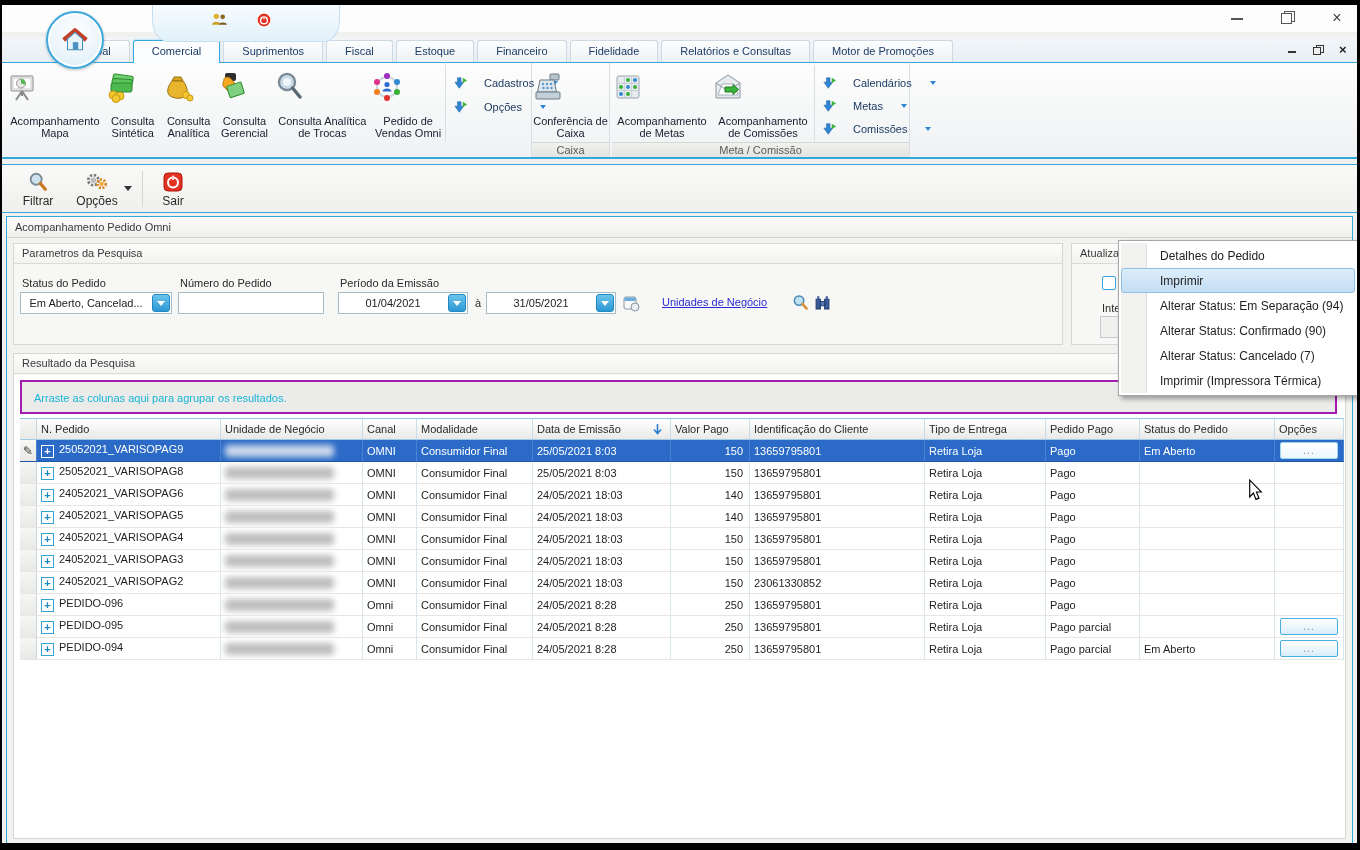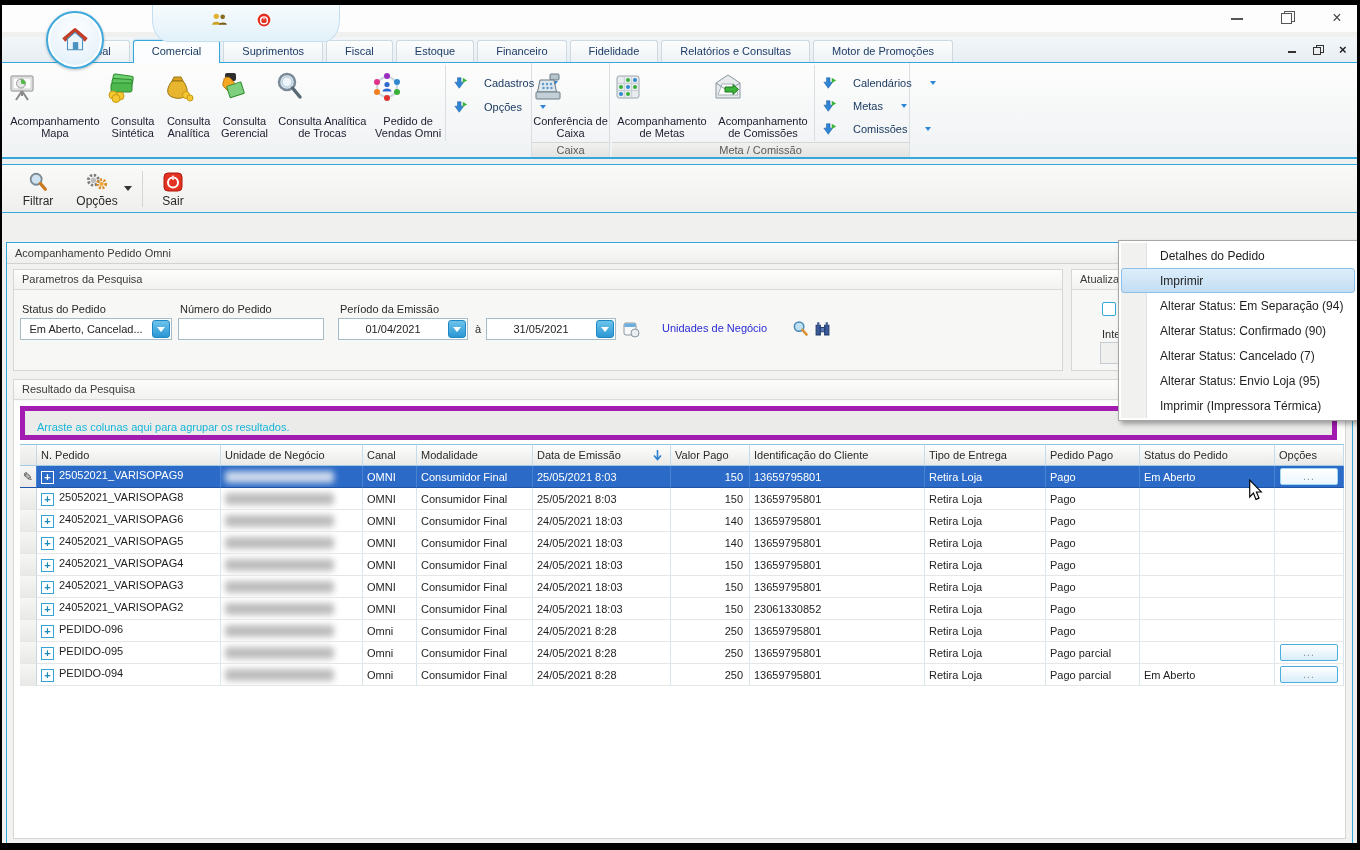--- a/index.html
+++ b/index.html
@@ -55,21 +55,21 @@
   
   .toolbar { position:absolute; left:0; right:0; top:159px; height:49px; background:linear-gradient(#fafaf9,#efefed);
     border:1px solid #35a7db; border-left:none; border-right:none; display:flex; align-items:center; padding-left:8px; }
   .tool-btn { display:flex; flex-direction:column; align-items:center; width:56px; cursor:default; }
   .tool-btn .icon { height:24px; display:flex; align-items:center; justify-content:center; }
   .tool-btn .lbl { color:#2a2a2a; font-size:12px; }
   .tool-sep { width:1px; height:36px; background:#d5d5d3; margin:0 8px; }
   .tool-caret { width:0; height:0; border-left:4px solid transparent; border-right:4px solid transparent; border-top:5px solid #333; margin:0 2px 0 -4px; align-self:center; }
 
   
-  .main { position:absolute; left:4px; right:4px; top:211px; bottom:0; background:#f2f2f0; border:1px solid #35a7db; border-bottom:none;margin-top:26px; }
+  .main { position:absolute; left:4px; right:4px; top:211px; bottom:0; background:#f2f2f0; border:1px solid #35a7db; border-bottom:none; }
   .page-title { height:21px; line-height:20px; padding-left:8px; color:#3a3a3a;
     background:linear-gradient(#fcfcfb,#efefed); border-bottom:1px solid #d2d2d0; }
 
   .panel { position:absolute; background:#f7f7f5; border:1px solid #d6d6d4; }
   .panel-hd { height:20px; line-height:19px; padding-left:8px; color:#3a3a3a;
     background:linear-gradient(#fdfdfc,#f2f2f0); border-bottom:1px solid #dadad8; }
   #panel-params { left:6px; top:26px; width:1050px; height:102px; }
   #panel-auto { left:1064px; top:26px; right:6px; height:102px; }
   #panel-results { left:6px; top:136px; right:6px; bottom:4px; }
   #panel-results .body { position:absolute; left:0; right:0; top:21px; bottom:0; background:#fff; }
@@ -78,25 +78,25 @@
   .tbox { position:absolute; height:22px; background:#fff; border:1px solid #a6bcc8; }
   .combo { position:absolute; height:22px; background:#fff; border:1px solid #a6bcc8; display:flex; align-items:center;text-align:center; }
   .combo .val { flex:1; padding:0 4px; white-space:nowrap; overflow:hidden; color:#222; }
   .combo .dd { width:18px; height:18px; margin:1px; border-radius:3px; background:linear-gradient(#6cc4ec,#2b97d4);
     border:1px solid #2187c2; display:flex; align-items:center; justify-content:center; }
   .combo .dd i { width:0; height:0; border-left:4px solid transparent; border-right:4px solid transparent; border-top:5px solid #fff; }
   .combo.disabled { background:#f0f0ee; border-color:#c4ccd2; }
   .combo.disabled .val { color:#9aa4ac; }
   .combo.disabled .dd { background:linear-gradient(#e8eef2,#d2dde4); border-color:#b4c2cc; }
   .combo.disabled .dd i { border-top-color:#8a98a2; }
-  .link { position:absolute; color:#2b2bd5; cursor:pointer; }
+  .link { position:absolute; color:#2b2bd5; text-decoration:underline; cursor:pointer; }
   .chk { position:absolute; width:14px; height:14px; background:#fff; border:1px solid #35a7db; border-radius:2px; }
 
   
-  .groupby { position:absolute; left:6px; right:8px; top:5px; height:34px; background:#ebebe9; border:5px solid #a21caf;
+  .groupby { position:absolute; left:6px; right:8px; top:5px; height:34px; background:#ebebe9; border:2px solid #a21caf;
     color:#17b5d8; line-height:32px; padding-left:12px; }
   table.grid { position:absolute; left:6px; top:43px; border-collapse:separate; border-spacing:0; table-layout:fixed; width:1324px; }
   .grid th { height:22px; background:linear-gradient(#ffffff,#e9e9e7); border-right:1px solid #c6dcea;
     border-top:1px solid #8ec6e2; border-bottom:1px solid #9fcbe4; font-weight:normal; color:#2a2a2a;
     text-align:left; padding:0 4px; white-space:nowrap; overflow:hidden; position:relative; }
   .grid td { height:22px; border-right:1px solid #dae6ee; border-bottom:1px solid #e6e6e4; padding:0 4px;
     white-space:nowrap; overflow:hidden; background:#fff; color:#1e1e1e; }
   .grid td.ind, .grid th.ind { background:linear-gradient(#f6f6f4,#e9e9e7); border-right:1px solid #c9d6de; padding:0; text-align:center; }
   .grid td.num { text-align:right; padding-right:6px; }
   .grid tr.sel td { background:#2b6ac6; color:#fff; border-right-color:#4a82d2; border-bottom-color:#1f55a8; }
@@ -709,21 +709,20 @@
         <div class="ctx-item"><span>Detalhes do Pedido</span></div>
 
         <div class="ctx-item hl"><span>Imprimir</span></div>
 
         <div class="ctx-item"><span>Alterar Status: Em Separação (94)</span></div>
 
         <div class="ctx-item"><span>Alterar Status: Confirmado (90)</span></div>
 
         <div class="ctx-item"><span>Alterar Status: Cancelado (7)</span></div>
 
-        <div class="ctx-item"><span>Alterar Status: Envio Loja (95)</span></div>
 
         <div class="ctx-item"><span>Imprimir (Impressora Térmica)</span></div>
       </div>
   </div>
 
   <span class="cursor">
     <svg width="15" height="22" viewBox="0 0 12 19">
         <path d="M1 1 L1 15.5 L4.2 12.2 L6.4 17.6 L9 16.5 L6.8 11.2 L11 11.2 Z" fill="#fff" stroke="#000" stroke-width="1"></path>
       </svg>
   </span>

